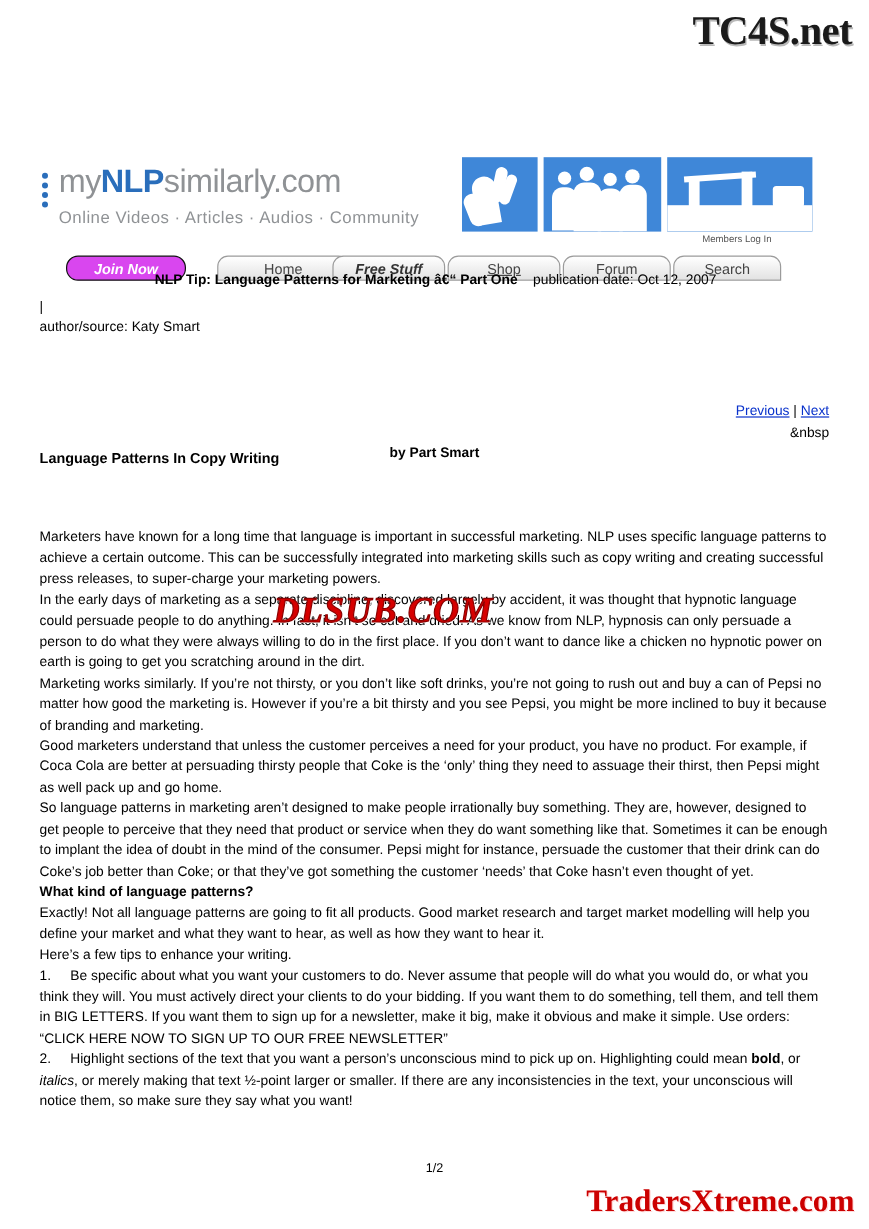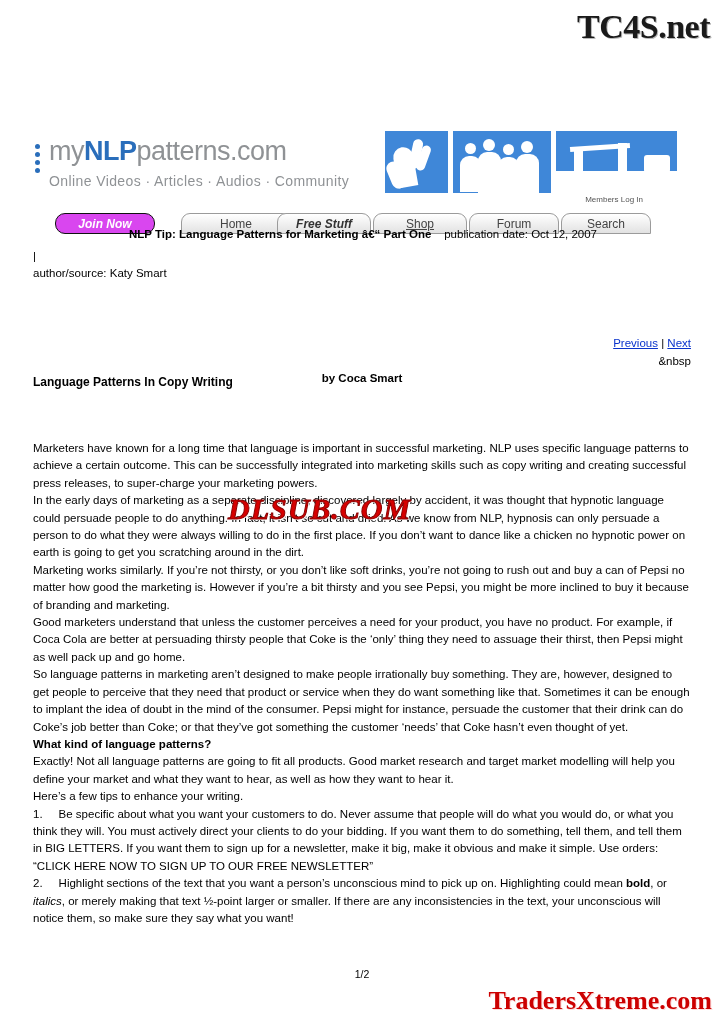--- a/index.html
+++ b/index.html
@@ -292,21 +292,21 @@
   <div class="banner">
 
     <div class="logo-block">
       <div class="logo-dots">
         <span></span>
           <span></span>
           <span></span>
           <span></span>
       </div>
       <div class="logo-main">
-        <span class="grey">my</span><span class="blue">NLP</span><span class="grey">patterns</span><span class="grey">.com</span>
+        <span class="grey">my</span><span class="blue">NLP</span><span class="grey">similarly</span><span class="grey">.com</span>
       </div>
       <div class="logo-sub">Online Videos · Articles · Audios · Community</div>
     </div>
 
     <div class="pic p1">
       <div class="shape s1"></div>
         <div class="shape s2"></div>
         <div class="shape s3"></div>
         <div class="shape s4"></div>
     </div>
@@ -348,21 +348,21 @@
   <div class="pipe-line">|</div>
   <div class="author-line">author/source: Katy Smart</div>
 
   <div class="pager">
     <a>Previous</a>
     <span class="sep">|</span>
     <a>Next</a>
   </div>
   <div class="nbsp">&amp;nbsp</div>
 
-  <div class="byline">by Coca Smart</div>
+  <div class="byline">by Part Smart</div>
   <div class="subhead">Language Patterns In Copy Writing</div>
 
   <div class="body-text">
     <p>Marketers have known for a long time that language is important in successful marketing. NLP uses specific language patterns to achieve a certain outcome. This can be successfully integrated into marketing skills such as copy writing and creating successful press releases, to super-charge your marketing powers.</p>
     <p>In the early days of marketing as a separate discipline, discovered largely by accident, it was thought that hypnotic language could persuade people to do anything. In fact, it isn’t so cut and dried. As we know from NLP, hypnosis can only persuade a person to do what they were always willing to do in the first place. If you don’t want to dance like a chicken no hypnotic power on earth is going to get you scratching around in the dirt.</p>
     <p>Marketing works similarly. If you’re not thirsty, or you don’t like soft drinks, you’re not going to rush out and buy a can of Pepsi no matter how good the marketing is. However if you’re a bit thirsty and you see Pepsi, you might be more inclined to buy it because of branding and marketing.</p>
     <p>Good marketers understand that unless the customer perceives a need for your product, you have no product. For example, if Coca Cola are better at persuading thirsty people that Coke is the ‘only’ thing they need to assuage their thirst, then Pepsi might as well pack up and go home.</p>
     <p>So language patterns in marketing aren’t designed to make people irrationally buy something. They are, however, designed to get people to perceive that they need that product or service when they do want something like that. Sometimes it can be enough to implant the idea of doubt in the mind of the consumer. Pepsi might for instance, persuade the customer that their drink can do Coke’s job better than Coke; or that they’ve got something the customer ‘needs’ that Coke hasn’t even thought of yet.</p>
     <p><b>What kind of language patterns?</b></p>
     <p> Exactly! Not all language patterns are going to fit all products. Good market research and target market modelling will help you define your market and what they want to hear, as well as how they want to hear it.</p>

